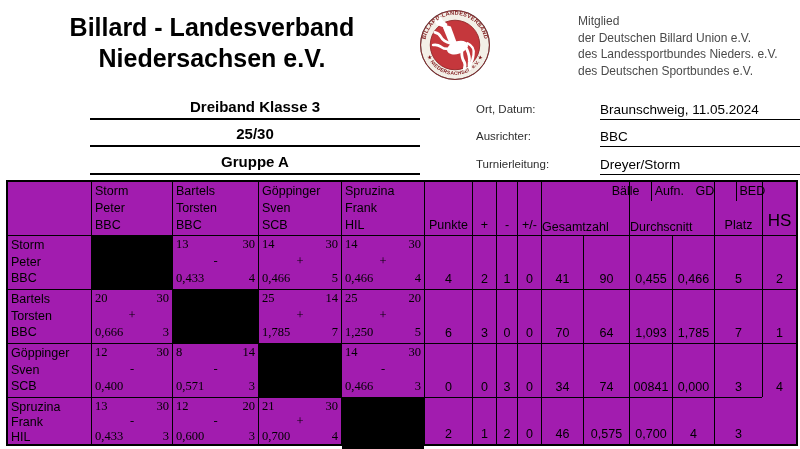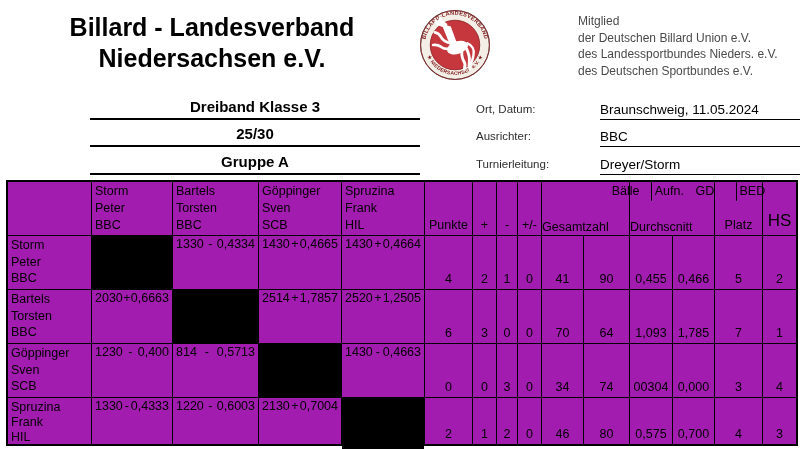--- a/index.html
+++ b/index.html
@@ -61,22 +61,22 @@
   .g-bot{ height:19px; display:flex; }
   .g-bot > div{ display:flex; align-items:flex-end; padding:0 0 3px 3px; }
   .g-b1g{ width:42px; } .g-b1d{ width:43px; }
   .g-b2{ flex:1; border-left:1px solid #000; }
 
   .name-cell{
     display:flex; flex-direction:column; justify-content:space-between;
     padding:2px 2px 3px 3px; line-height:15px;
   }
   .match{
-    display:flex; flex-direction:row; justify-content:space-between;
-    padding:1px 3px 3px 3px; line-height:15px;
+    display:flex; flex-direction:column; justify-content:space-between;
+    padding:1px 3px 3px 3px; line-height:15px;font-family:Liberation Serif, serif;
   }
   .m-top,.m-bot{ display:flex; justify-content:space-between; }
   .m-mid{ text-align:center; }
   .stat{ display:flex; align-items:flex-end; justify-content:center; padding-bottom:3px; }
 
   .diag{ background:#000; }
   .overhang{ position:relative; }
   .overhang::after{
     content:""; position:absolute; left:0; top:100%;
     width:100%; height:6px; background:#000;
@@ -326,21 +326,21 @@
         <span>0,466</span>
         <span>3</span>
       </div>
   </div>
   <div class="cell stat">0</div>
   <div class="cell stat">0</div>
   <div class="cell stat">3</div>
   <div class="cell stat">0</div>
   <div class="cell stat">34</div>
   <div class="cell stat">74</div>
-  <div class="cell stat">00304</div>
+  <div class="cell stat">00841</div>
   <div class="cell stat">0,000</div>
   <div class="cell stat">3</div>
   <div class="cell stat">4</div>
 
   <div class="cell c0 name-cell">
     <div>Spruzina</div>
     <div>Frank</div>
     <div>HIL</div>
   </div>
   <div class="cell match">
@@ -375,19 +375,18 @@
         <span>0,700</span>
         <span>4</span>
       </div>
   </div>
   <div class="cell diag overhang"></div>
   <div class="cell stat">2</div>
   <div class="cell stat">1</div>
   <div class="cell stat">2</div>
   <div class="cell stat">0</div>
   <div class="cell stat">46</div>
-  <div class="cell stat">80</div>
   <div class="cell stat">0,575</div>
   <div class="cell stat">0,700</div>
   <div class="cell stat">4</div>
   <div class="cell stat">3</div>
 
 </div>
 
 </body></html>

